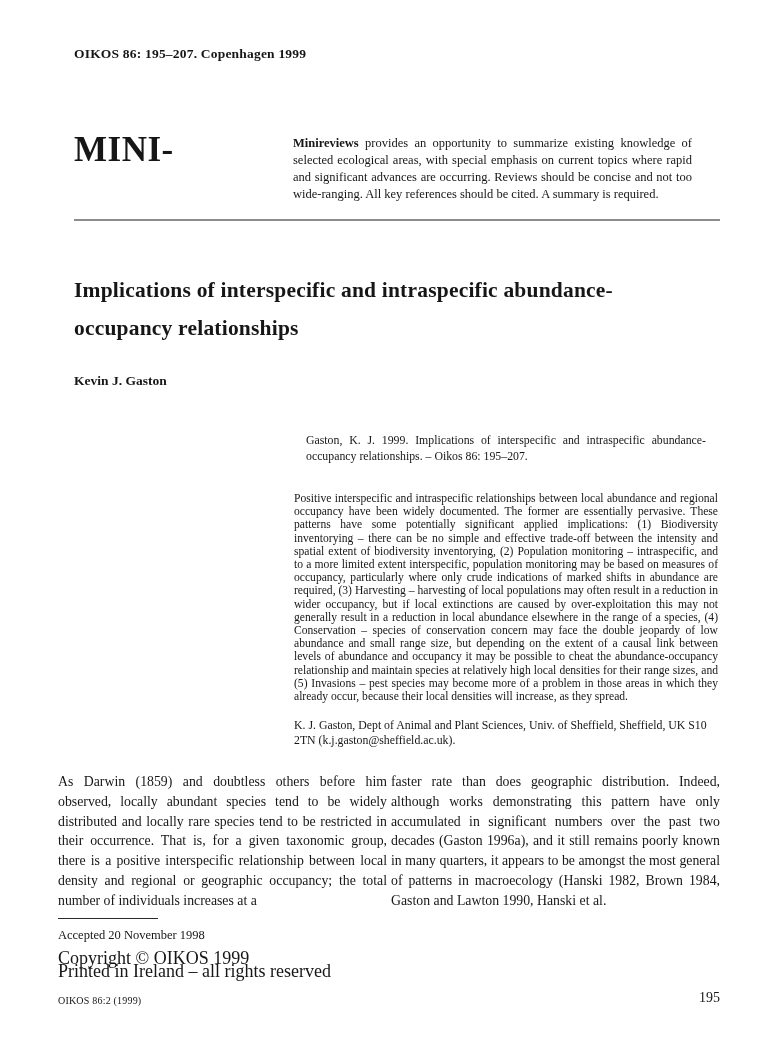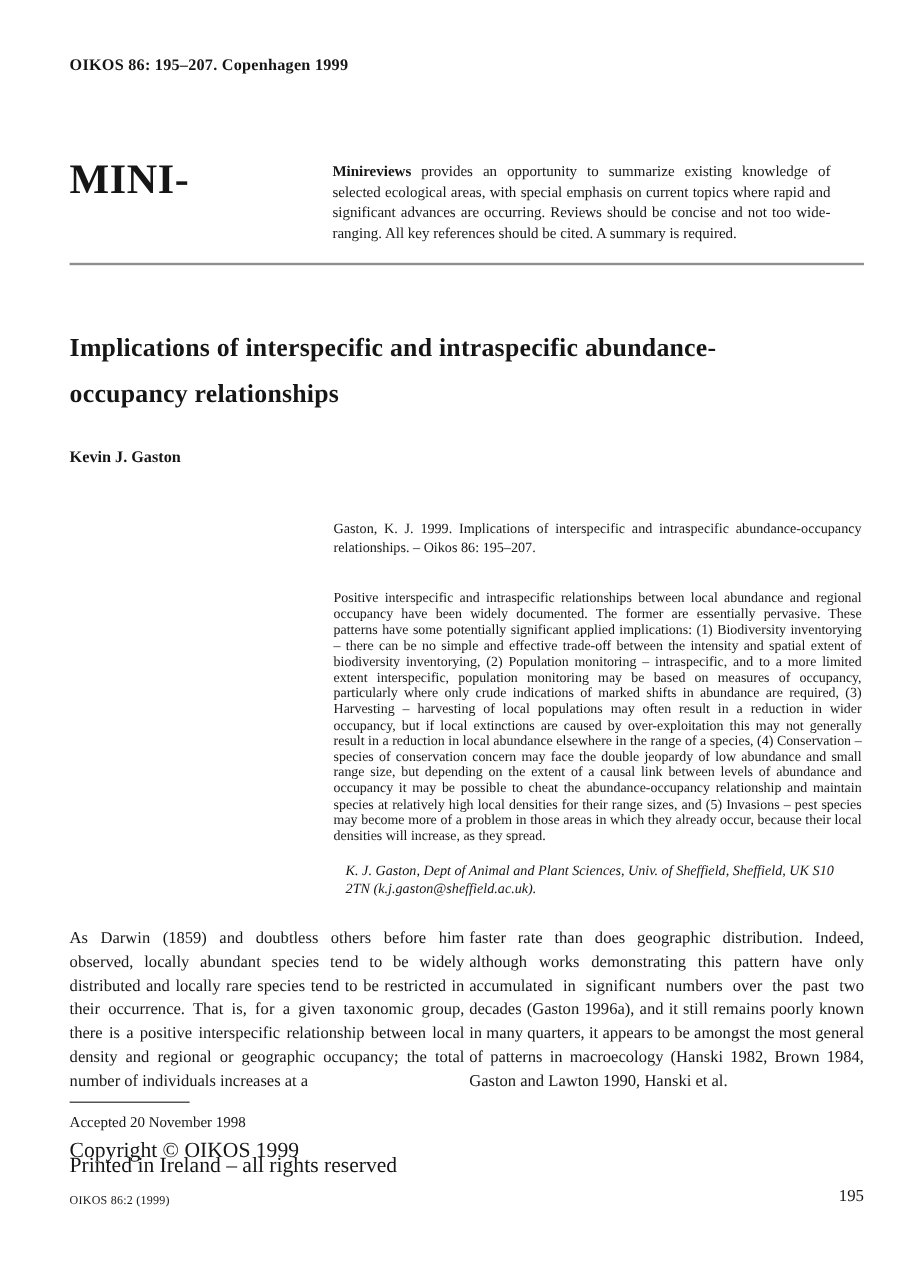--- a/index.html
+++ b/index.html
@@ -5,20 +5,21 @@
   html, body { margin: 0; padding: 0; background: #ffffff; }
   .page {
     position: relative;
     width: 760px;
     height: 1057px;
     background: #ffffff;
     font-family: "Liberation Serif", "DejaVu Serif", serif;
     color: #161616;
     overflow: hidden;
     box-sizing: border-box;
+    padding-left: 16px;
   }
   .running-head {
     margin: 46px 40px 0 58px;
     font-weight: bold;
     font-size: 13.5px;
     letter-spacing: 0.2px;
   }
   .mini-row {
     display: flex;
     margin: 70px 68px 0 58px;
@@ -53,34 +54,33 @@
   }
   .author {
     margin: 26px 0 0 58px;
     font-weight: bold;
     font-size: 13.5px;
   }
   .abstract-block {
     margin: 44px 42px 0 278px;
   }
   .citation {
-    margin: 0;
+    margin: 12px;
     font-size: 11.8px;
     line-height: 15.5px;
     text-align: justify;
   }
   .abstract {
     margin: 28px 0 0 0;
     font-size: 11.6px;
     line-height: 13.2px;
     text-align: justify;
   }
   .address {
-    margin: 15px 0 0 10px;
-    font-style: italic;
+    margin: 15px 0 0 0;
     font-size: 11.8px;
     line-height: 15px;
   }
   .body-area {
     position: absolute;
     top: 772px;
     left: 58px;
     right: 40px;
   }
   .columns {

